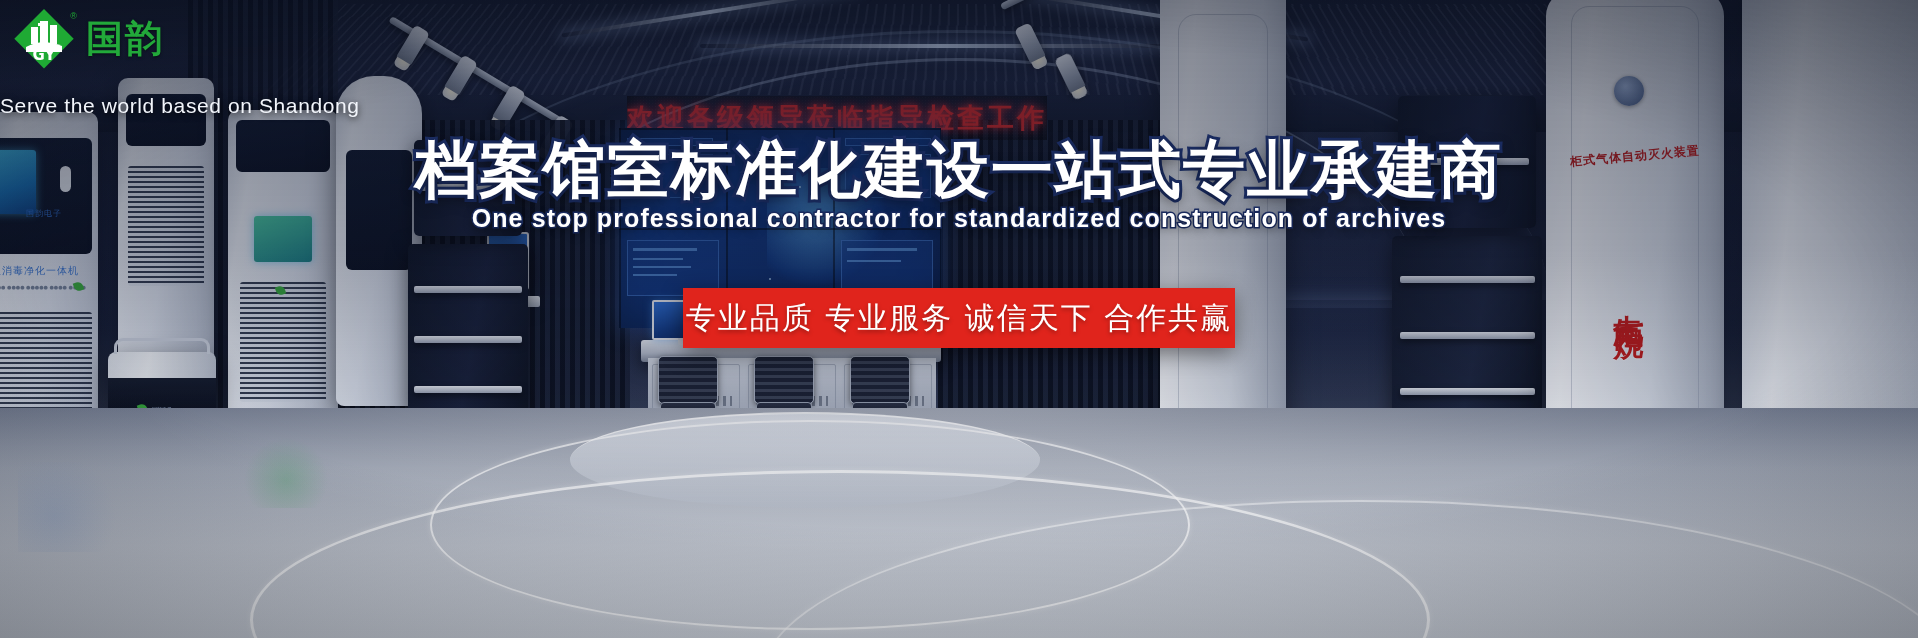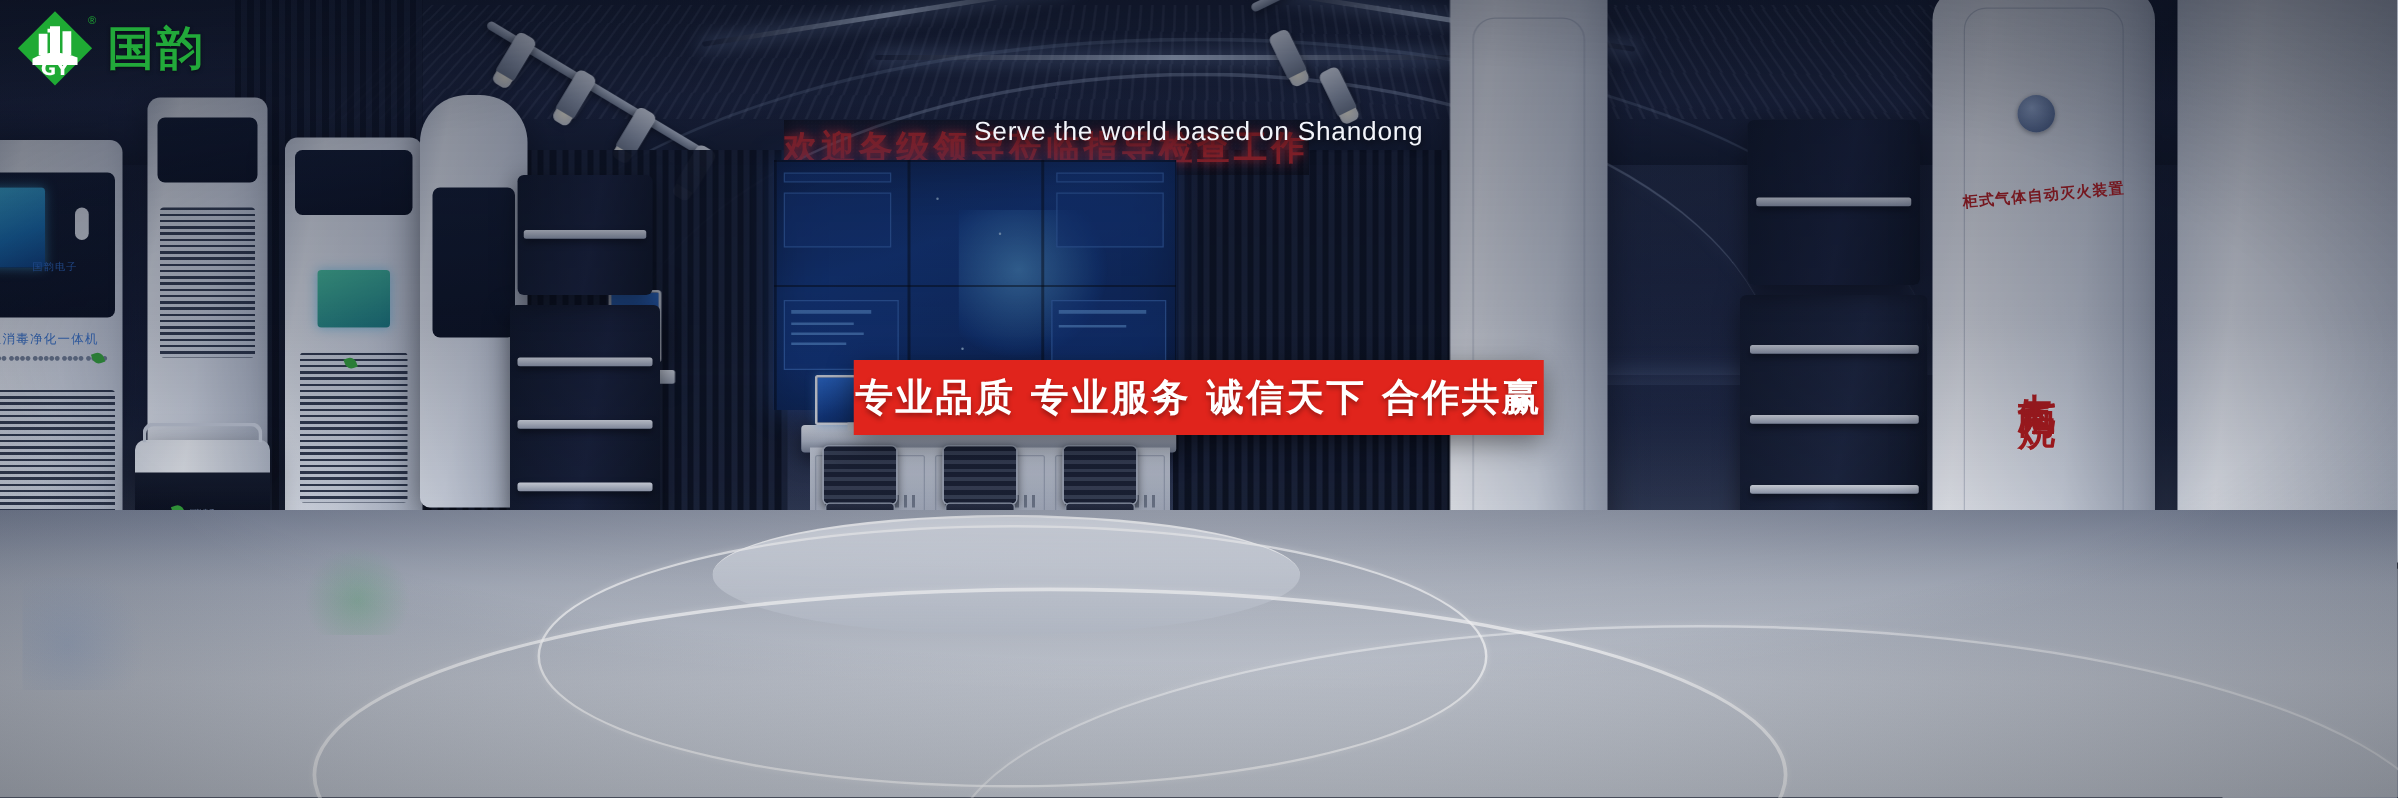--- a/index.html
+++ b/index.html
@@ -175,39 +175,39 @@
     background:linear-gradient(180deg,rgba(12,18,36,.50) 0%,rgba(14,20,40,.34) 40%,rgba(20,26,48,.10) 70%,rgba(0,0,0,0) 100%);}
   .vig{position:absolute;inset:0;
     background:radial-gradient(110% 90% at 50% 45%, rgba(0,0,0,0) 42%, rgba(4,8,18,.62) 100%);}
 
   
   .overlay{position:absolute;inset:0;}
   .kicker{position:absolute;left:0;right:0;top:42px;text-align:center;
     color:#ffffff;font-size:40px;font-weight:700;letter-spacing:6px;
     font-family:"DejaVu Sans","Liberation Sans",sans-serif;
     text-shadow:0 2px 8px rgba(0,0,0,.7);}
-  .kicker-en{position:absolute;left:0;right:0;top:94px;text-align:center;
+  .kicker-en{position:absolute;left:0;right:0;top:94px;
     color:#f2f5fb;font-size:21px;letter-spacing:.6px;font-weight:400;
     font-family:"Liberation Sans",sans-serif;
     text-shadow:0 2px 7px rgba(0,0,0,.85);}
   .headline{position:absolute;left:0;right:0;top:128px;text-align:center;
     font-size:62px;font-weight:700;letter-spacing:2px;color:#ffffff;
     font-family:"DejaVu Sans","Liberation Sans",sans-serif;
     -webkit-text-stroke:6px #1b2d63;
     paint-order:stroke fill;
     text-shadow:0 4px 14px rgba(0,0,0,.55);}
   .subline{position:absolute;left:0;right:0;top:204px;text-align:center;
     font-size:25px;font-weight:700;letter-spacing:1.1px;color:#ffffff;
     font-family:"Liberation Sans",sans-serif;
     -webkit-text-stroke:3px #1b2d63;paint-order:stroke fill;
     text-shadow:0 3px 9px rgba(0,0,0,.5);}
   .slogan{position:absolute;left:683px;top:288px;width:552px;height:60px;
     background:#e0241c;display:flex;align-items:center;justify-content:center;
     box-shadow:0 6px 22px rgba(0,0,0,.45);}
-  .slogan span{color:#fff;font-size:30px;font-weight:700;letter-spacing:2px;
+  .slogan span{color:#fff;font-size:30px;font-weight:400;letter-spacing:2px;
     font-family:"DejaVu Sans","Liberation Sans",sans-serif;
     text-shadow:0 2px 4px rgba(0,0,0,.35);}
 
   
   .logo{position:absolute;left:12px;top:7px;display:flex;align-items:center;gap:10px;}
   .logomark{position:relative;width:64px;height:64px;}
   .logotext{color:#22a93a;font-size:37px;font-weight:700;letter-spacing:2px;
     font-family:"DejaVu Sans","Liberation Sans",sans-serif;
     text-shadow:0 1px 3px rgba(0,0,0,.55);}
 </style>
@@ -386,20 +386,22 @@
     <div class="decal" style="left:238px;top:438px;width:96px;height:70px;
         background:radial-gradient(circle at 50% 60%, rgba(60,170,90,.5), transparent 66%);"></div>
 
     <div class="tone"></div>
     <div class="vig"></div>
   </div>
 
   <div class="overlay">
 
     <div class="kicker-en">Serve the world based on Shandong</div>
+    <div class="headline">档案馆室标准化建设一站式专业承建商</div>
+    <div class="subline">One stop professional contractor for standardized construction of archives</div>
 
     <div class="slogan">
       <span>专业品质  专业服务  诚信天下  合作共赢</span>
     </div>
   </div>
 
   <div class="logo">
     <div class="logomark">
       <svg width="64" height="64" viewBox="0 0 64 64" aria-hidden="true">
         <rect x="32" y="2" width="42" height="42" transform="rotate(45 32 2)" fill="#1faa34"></rect>

